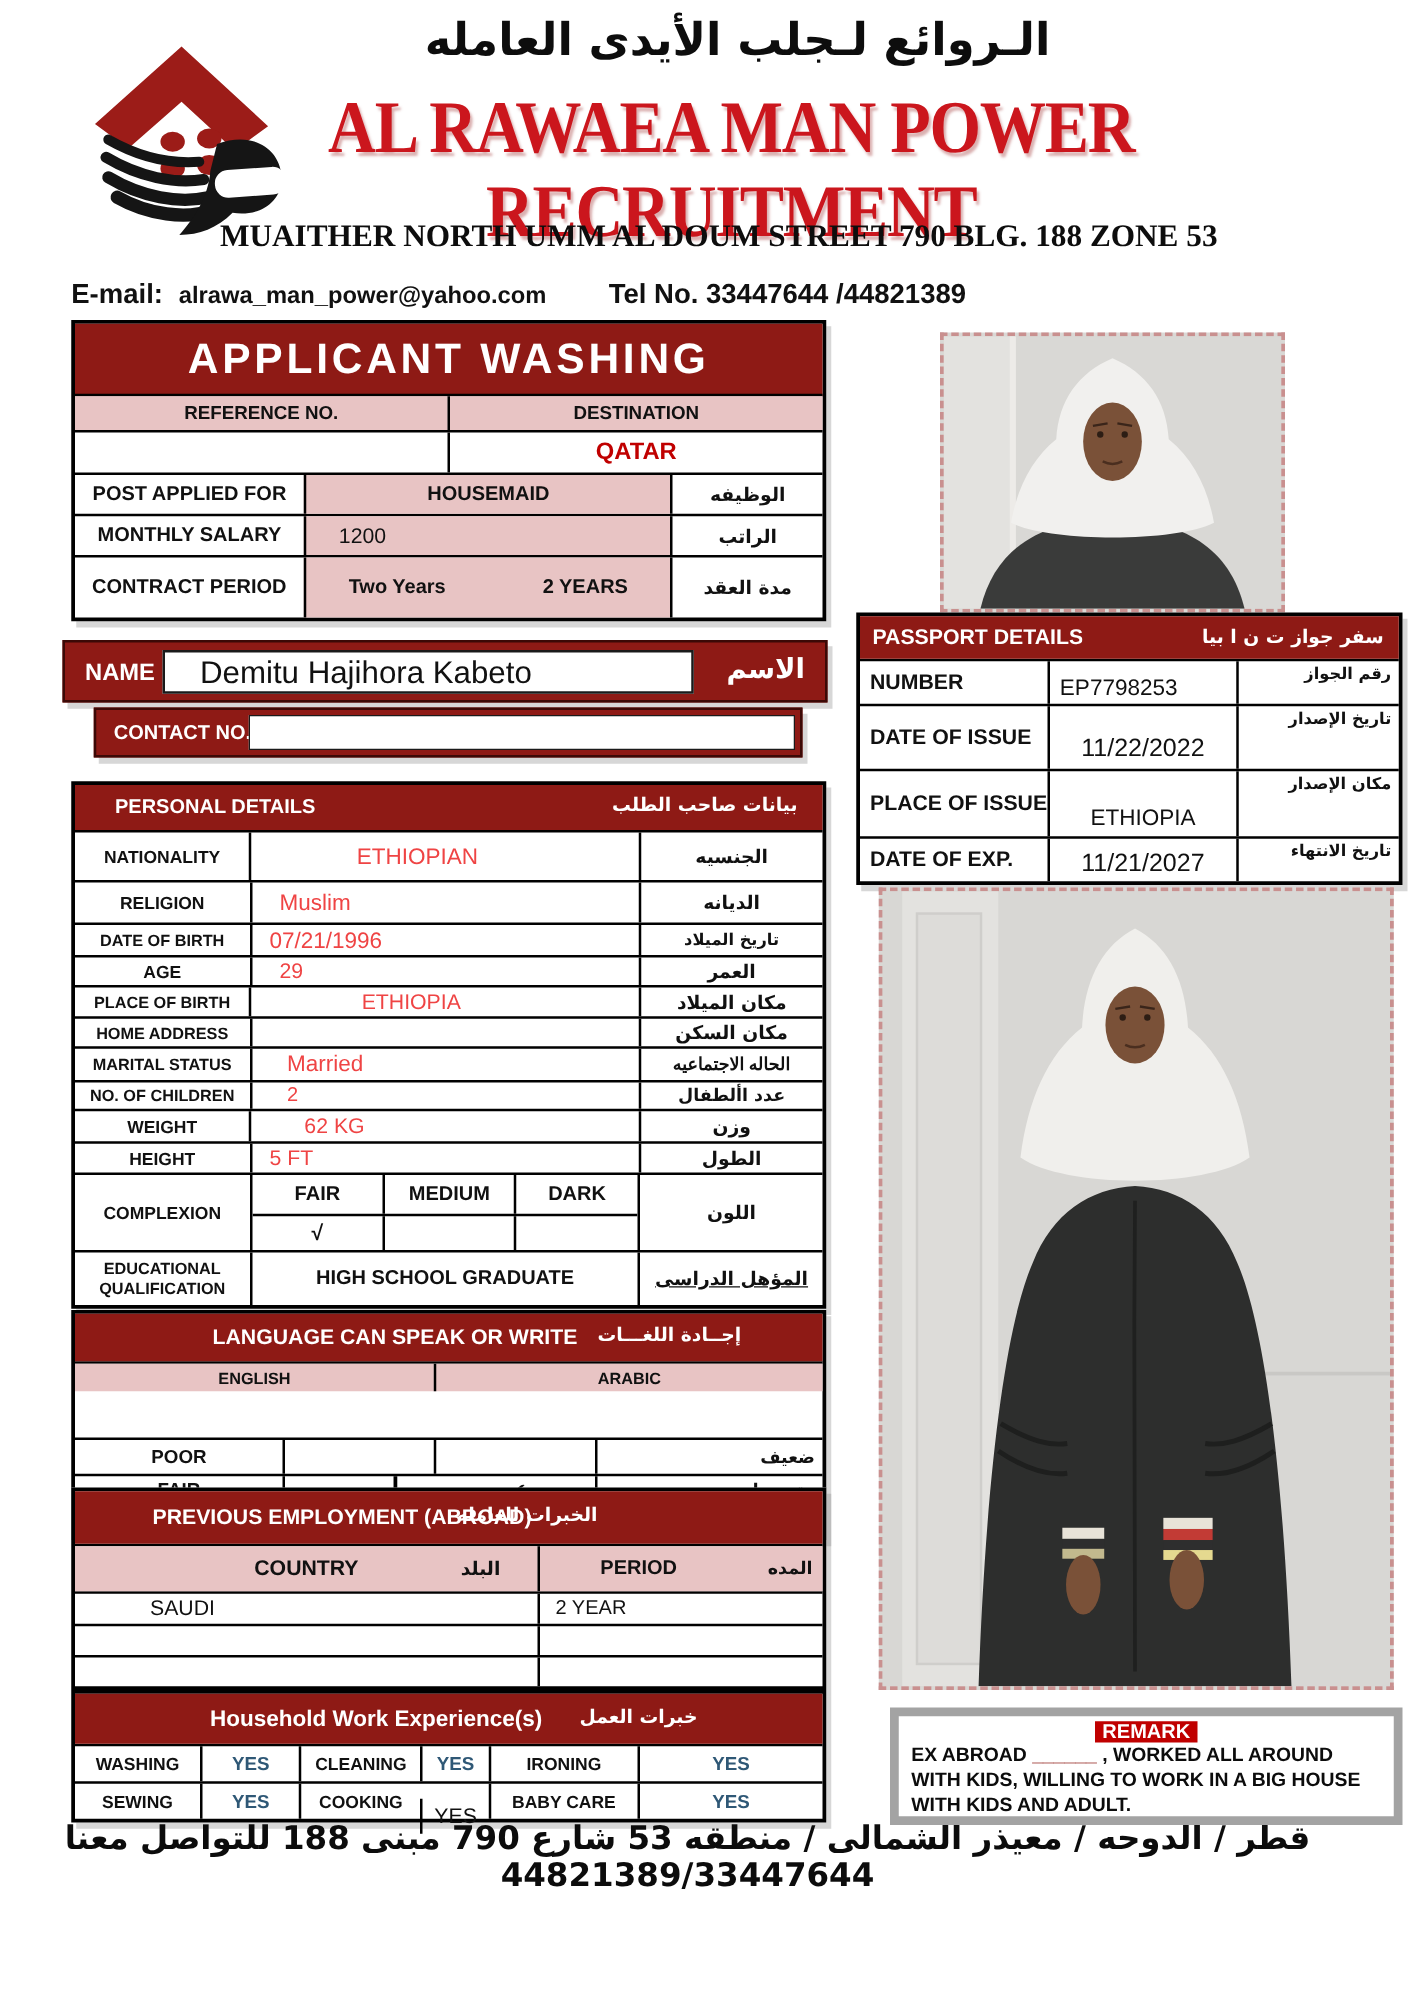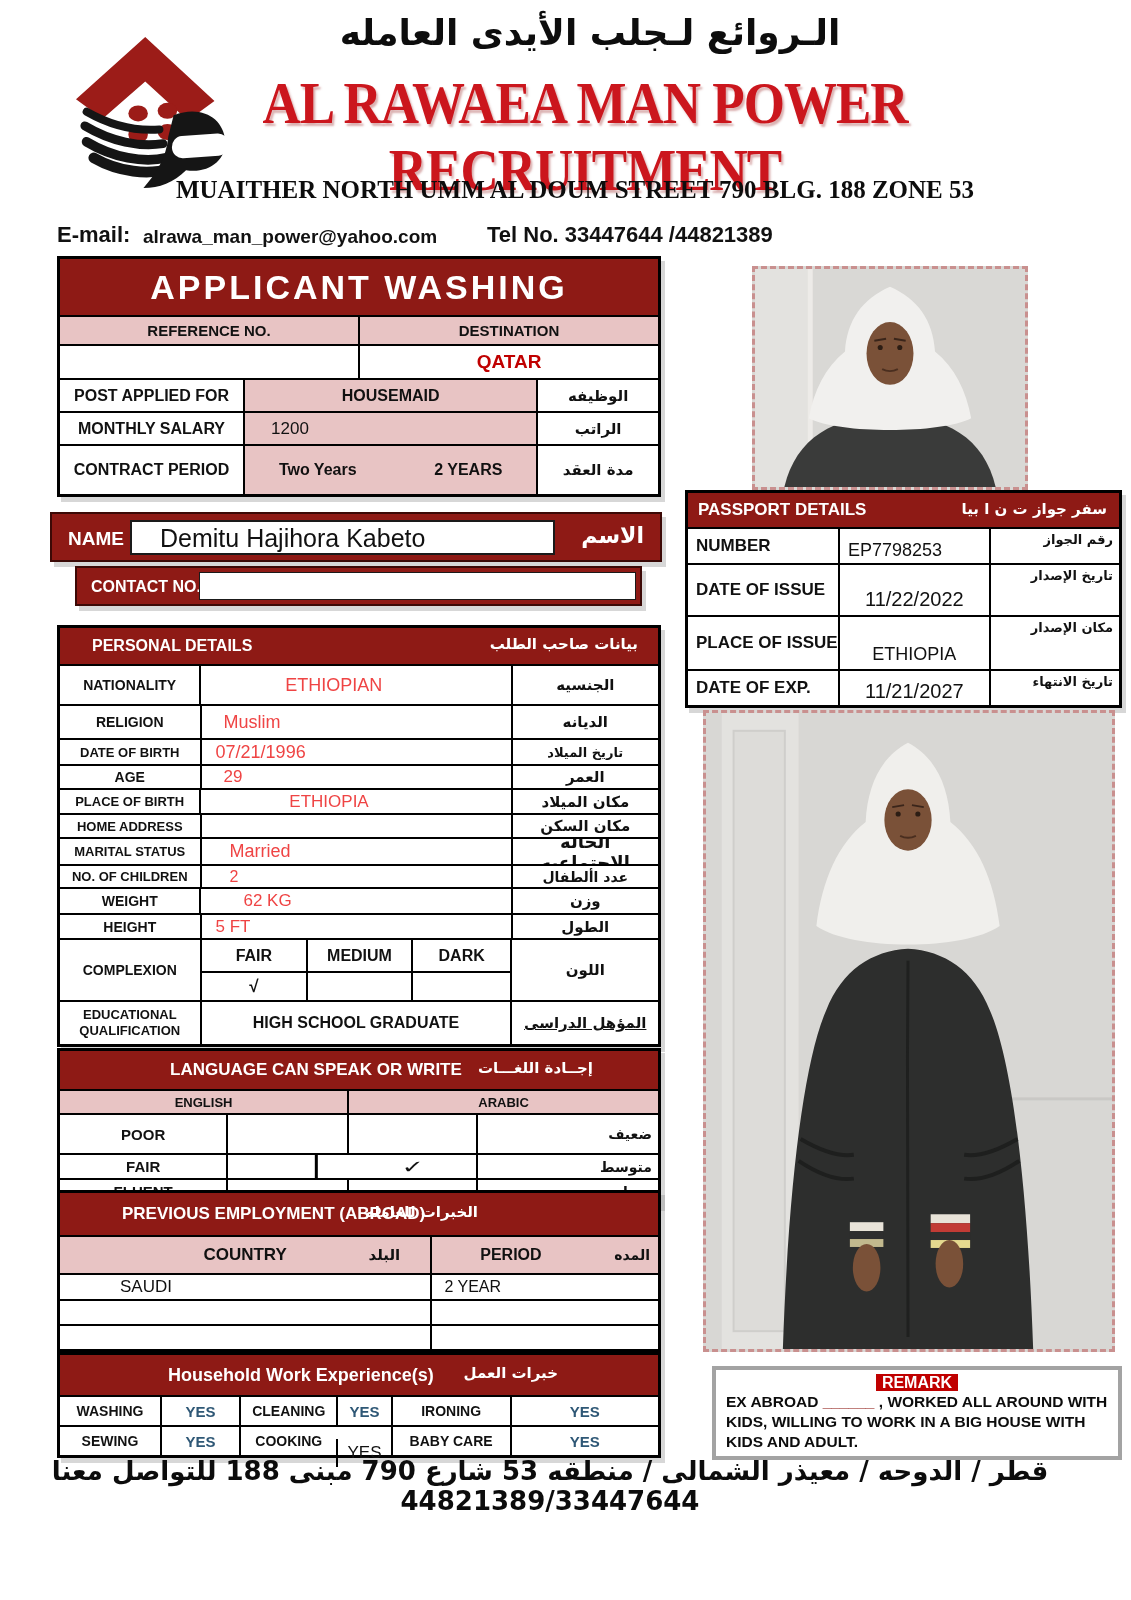--- a/index.html
+++ b/index.html
@@ -130,21 +130,21 @@
       <div class="ar bl" style="width:149px;">مكان الميلاد</div>
     </div>
     <div class="trow bt" style="height:24px;">
       <div class="lbl" style="width:141px;font-size:13px;">HOME ADDRESS</div>
       <div class="val bl" style="width:314px;"></div>
       <div class="ar bl" style="width:149px;">مكان السكن</div>
     </div>
     <div class="trow bt" style="height:27px;">
       <div class="lbl" style="width:141px;font-size:13px;">MARITAL STATUS</div>
       <div class="val bl" style="width:314px;padding-left:28px;">Married</div>
-      <div class="ar bl" style="width:149px;font-size:18px;">الحاله الاجتماعيه</div>
+      <div class="ar bl" style="width:149px;font-size:14px;font-family:Liberation Serif, serif;">الحاله الاجتماعيه</div>
     </div>
     <div class="trow bt" style="height:23px;">
       <div class="lbl" style="width:141px;font-size:13px;">NO. OF CHILDREN</div>
       <div class="val bl" style="width:314px;padding-left:28px;font-size:16px;">2</div>
       <div class="ar bl" style="width:149px;font-size:14px;">عدد األطفال</div>
     </div>
     <div class="trow bt" style="height:26px;">
       <div class="lbl" style="width:141px;">WEIGHT</div>
       <div class="val bl" style="width:314px;padding-left:42px;font-size:17px;">62 KG</div>
       <div class="ar bl" style="width:149px;">وزن</div>
@@ -182,21 +182,21 @@
 
   <div class="tbl" style="left:57px;top:1048px;width:604px;">
     <div class="trow redbar" style="height:38px;position:relative;">
       <div style="padding-left:110px;font-weight:bold;font-size:17px;">LANGUAGE CAN SPEAK OR WRITE</div>
       <div class="rtl" style="position:absolute;right:65px;top:8px;font-weight:bold;font-size:15px;">إجــادة اللغـــات</div>
     </div>
     <div class="trow bt" style="height:24px;">
       <div class="pink lbl" style="width:290px;font-size:13px;">ENGLISH</div>
       <div class="pink lbl bl" style="width:314px;font-size:13px;">ARABIC</div>
     </div>
-    <div class="trow bt" style="height:40px;">
+    <div class="trow bt" style="height:29px;margin-top:37px;">
       <div class="lbl" style="width:168px;font-size:15px;">POOR</div>
       <div class="bl" style="width:122px;"></div>
       <div class="bl" style="width:130px;justify-content:center;"></div>
       <div class="ar bl" style="width:184px;justify-content:flex-start;padding-right:6px;font-size:14px;">ضعيف</div>
     </div>
     <div class="trow bt" style="height:25px;">
       <div class="lbl" style="width:168px;font-size:15px;">FAIR</div>
       <div class="bl" style="width:122px;"></div>
       <div class="bl" style="width:130px;justify-content:center;font-size:18px;transform:scaleX(1.5);">✓</div>
       <div class="ar bl" style="width:184px;justify-content:flex-start;padding-right:6px;font-size:14px;">متوسط</div>
@@ -327,21 +327,21 @@
         <rect x="228" y="506" width="40" height="9" fill="#e8e3d8"></rect>
         <rect x="228" y="515" width="40" height="9" fill="#c23b35"></rect>
         <rect x="228" y="524" width="40" height="8" fill="#2e2e2e"></rect>
         <rect x="228" y="532" width="40" height="8" fill="#e5d98f"></rect>
       </g>
       <ellipse cx="163" cy="560" rx="14" ry="24" fill="#7a5138"></ellipse>
       <ellipse cx="247" cy="556" rx="14" ry="24" fill="#7a5138"></ellipse>
     </svg>
   </div>
 
-  <div class="abs" style="left:712px;top:1366px;width:410px;height:94px;border:4px solid #a3a3a3;background:#fff;padding:4px 10px;">
+  <div class="abs" style="left:712px;top:1366px;width:410px;height:94px;border:7px solid #a3a3a3;background:#fff;padding:4px 10px;">
     <div style="text-align:center;">
       <span style="background:#c00000;color:#fff;font-weight:bold;font-size:16px;padding:0 6px;">REMARK</span>
     </div>
     <div style="font-weight:bold;font-size:15.5px;line-height:1.28;color:#0c0c0c;">
       <span>EX ABROAD </span><span style="color:#8e1a15;">______</span><span> , WORKED ALL AROUND WITH KIDS, WILLING TO WORK IN A BIG HOUSE WITH KIDS AND ADULT.</span>
     </div>
   </div>
 
 </div>
 

